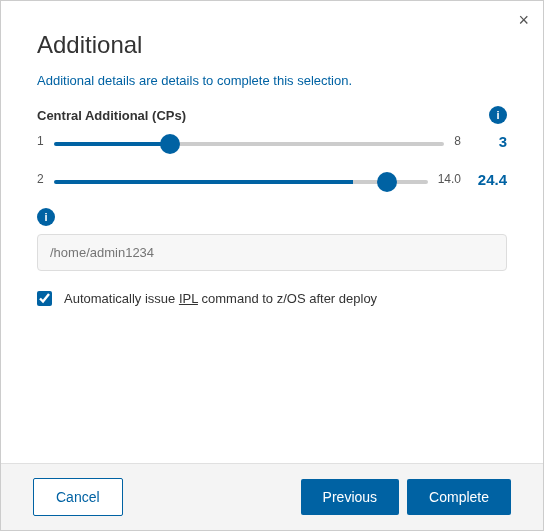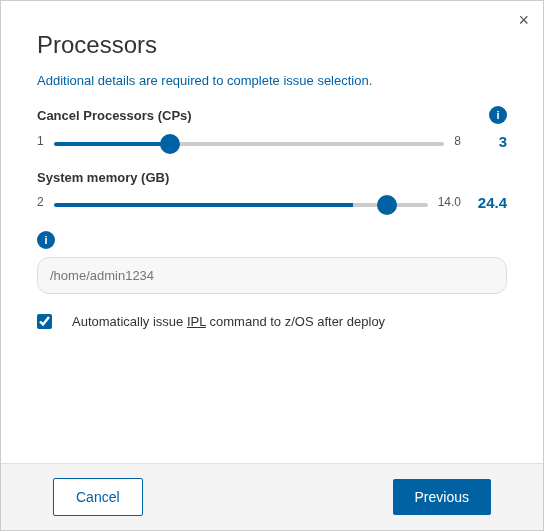--- a/index.html
+++ b/index.html
@@ -133,49 +133,49 @@
       font-weight: bold;
       color: #0062a3;
       min-width: 36px;
       text-align: right;
       flex-shrink: 0;
     }
     .text-input {
       width: 100%;
       padding: 10px 12px;
       border: 1px solid #ddd;
-      border-radius: 12px;
+      border-radius: 4px;
       background: #f7f7f7;
       font-size: 13px;
       color: #404040;
       outline: none;
     }
     .checkbox-row {
       display: flex;
       align-items: center;
-      gap: 20px;
+      gap: 12px;
       margin-top: 12px;
     }
     .checkbox-input {
       width: 15px;
       height: 15px;
       accent-color: #0062a3;
       cursor: pointer;
       flex-shrink: 0;
     }
     .checkbox-label {
       font-size: 13px;
       color: #333;
     }
     .underline-text {
       text-decoration: underline;
     }
     .modal-footer {
       border-top: 1px solid #e0e0e0;
-      padding: 14px 52px;
+      padding: 14px 32px;
       display: flex;
       align-items: center;
       justify-content: space-between;
       background: #f4f4f4;
     }
     .btn {
       padding: 10px 22px;
       font-size: 14px;
       border-radius: 2px;
       cursor: pointer;
@@ -200,42 +200,39 @@
       gap: 8px;
     }
   </style>
 </head>
 <body>
 
 <div class="modal-overlay">
   <button class="modal-close">×</button>
 
   <div class="modal-body">
-    <h1 class="modal-title">Processors</h1>
-    <p class="modal-description">Additional details are required to complete issue selection.</p>
+    <h1 class="modal-title">Additional</h1>
+    <p class="modal-description">Additional details are details to complete this selection.</p>
 
     <div class="field-group">
       <div class="field-label-row">
-        <span class="field-label">Cancel Processors (CPs)</span>
+        <span class="field-label">Central Additional (CPs)</span>
         <div class="info-icon">i</div>
       </div>
       <div class="slider-row">
         <span class="slider-min">1</span>
         <div class="slider-wrapper">
           <input type="range" class="slider slider-cp" min="1" max="8" value="3" style="">
         </div>
         <span class="slider-max">8</span>
         <span class="slider-value">3</span>
       </div>
     </div>
 
     <div class="field-group">
-      <div class="field-label-row">
-        <span class="field-label">System memory (GB)</span>
-      </div>
       <div class="slider-row">
         <span class="slider-min">2</span>
         <div class="slider-wrapper">
           <input type="range" class="slider slider-mem" min="2" max="15.7" step="0.1" value="14.5" style="">
         </div>
         <span class="slider-max">14.0</span>
         <span class="slider-value">24.4</span>
       </div>
     </div>
 
@@ -251,15 +248,16 @@
       <label class="checkbox-label">
         <span>Automatically issue </span><span class="underline-text">IPL</span><span> command to z/OS after deploy</span>
       </label>
     </div>
   </div>
 
   <div class="modal-footer">
     <button class="btn btn-cancel">Cancel</button>
     <div class="footer-right">
       <button class="btn btn-previous">Previous</button>
+      <button class="btn btn-complete">Complete</button>
     </div>
   </div>
 </div>
 
 </body></html>

